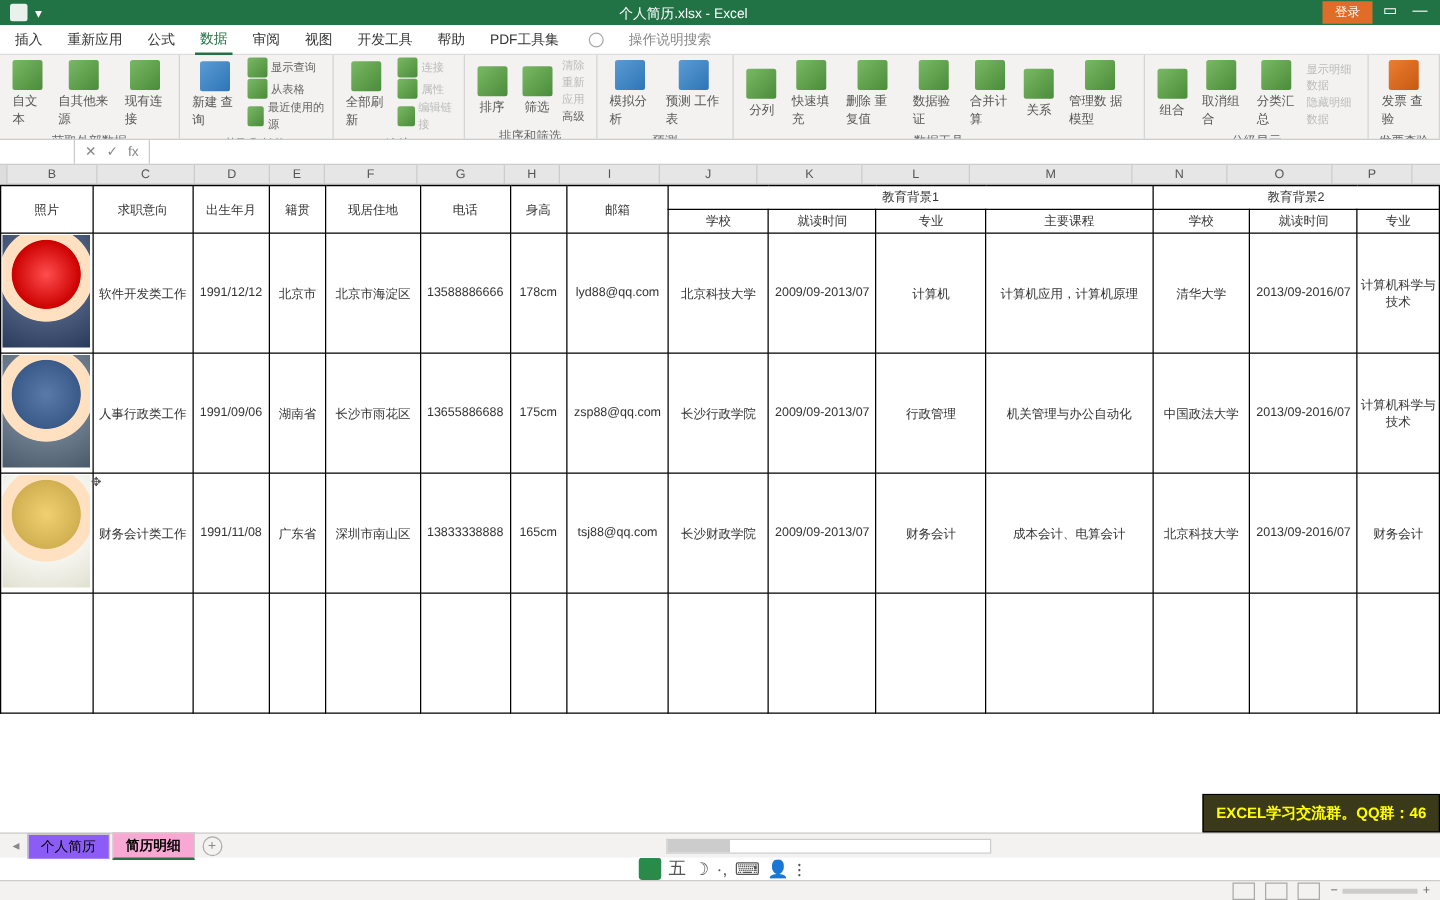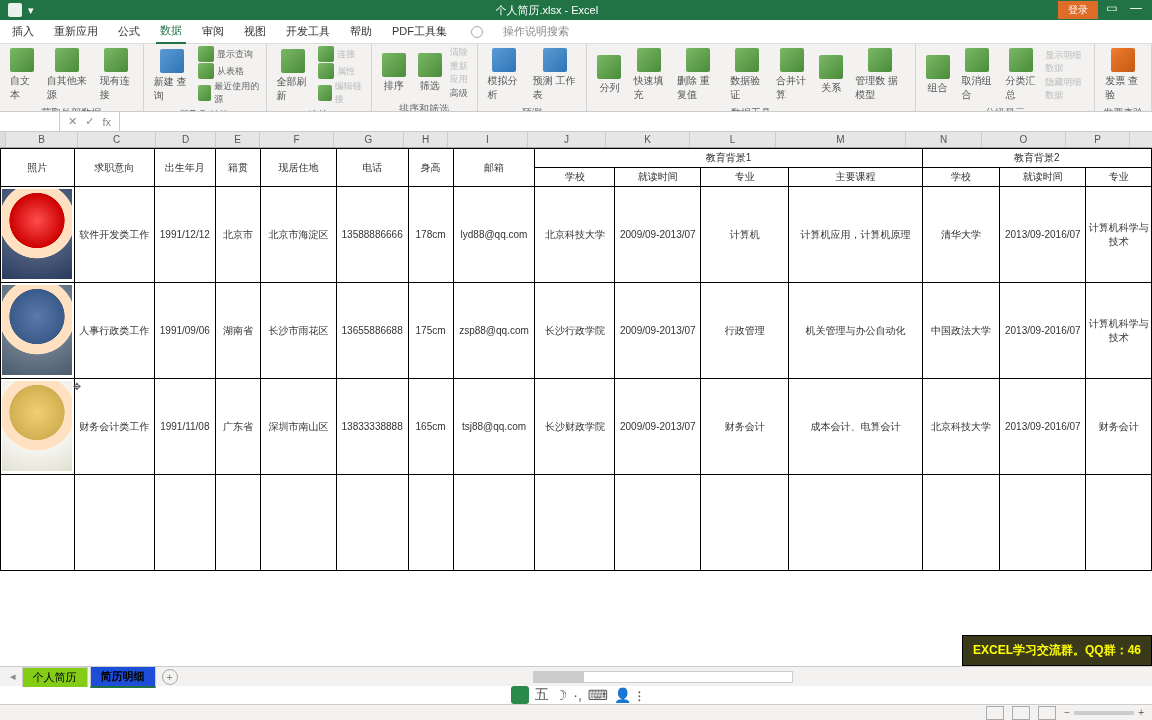--- a/index.html
+++ b/index.html
@@ -51,22 +51,22 @@
 
 .avatar { width: 70px; height: 90px; display: inline-block; }
 .avatar.a1 { background: radial-gradient(circle at 50% 35%, #ff4d4d 0%, #cc0000 40%, #ffe0c0 41%, #ffe0c0 55%, #4a5a7a 56%, #2a3a5a 100%); }
 .avatar.a2 { background: radial-gradient(circle at 50% 35%, #5a7aaa 0%, #3a5a8a 40%, #ffe0c0 41%, #ffe0c0 55%, #6a7a8a 56%, #4a5a6a 100%); }
 .avatar.a3 { background: radial-gradient(circle at 50% 35%, #f0d070 0%, #d0b050 40%, #ffe0c0 41%, #ffe0c0 55%, #f5f5f0 56%, #e0e0d0 100%); }
 
 .cursor-marker { position: absolute; left: 71px; top: 248px; width: 12px; height: 12px; display: flex; align-items: center; justify-content: center; font-size: 10px; color: #555; pointer-events: none; }
 
 .sheet-tabs { position: fixed; bottom: 34px; left: 0; right: 0; height: 20px; background: #f3f2f1; border-top: 1px solid #ccc; display: flex; align-items: center; font-size: 11px; padding: 0 6px; gap: 2px; }
 .sheet-tabs .nav { color: #888; padding: 0 4px; }
-.sheet-tabs .tab { padding: 2px 10px; background: #84cc16; border: 1px solid #ccc; border-bottom: none; }
-.sheet-tabs .tab.active { background: #1d4ed8; border-bottom: 2px solid #217346; font-weight: bold; }
+.sheet-tabs .tab { padding: 2px 10px; background: #8b5cf6; border: 1px solid #ccc; border-bottom: none; }
+.sheet-tabs .tab.active { background: #f9a8d4; border-bottom: 2px solid #217346; font-weight: bold; }
 .sheet-tabs .add { width: 16px; height: 16px; border: 1px solid #aaa; border-radius: 50%; text-align: center; line-height: 14px; margin-left: 4px; color: #888; }
 .sheet-tabs .hscroll { flex: 1; display: flex; justify-content: center; }
 .sheet-tabs .hscroll .bar { width: 260px; height: 12px; background: #fff; border: 1px solid #ccc; position: relative; }
 .sheet-tabs .hscroll .thumb { position: absolute; left: 0; width: 50px; height: 100%; background: #ccc; }
 
 .ime-bar { position: fixed; bottom: 16px; left: 0; right: 0; height: 18px; display: flex; justify-content: center; align-items: center; gap: 6px; font-size: 11px; color: #555; }
 .ime-bar .ime-icon { width: 18px; height: 18px; background: #2a8a4a; border-radius: 3px; }
 .ime-bar .ime-glyph { font-size: 14px; }
 
 .status-bar { position: fixed; bottom: 0; left: 0; right: 0; height: 16px; background: #f3f2f1; border-top: 1px solid #ccc; display: flex; align-items: center; justify-content: flex-end; padding: 0 8px; gap: 8px; font-size: 10px; color: #666; }

